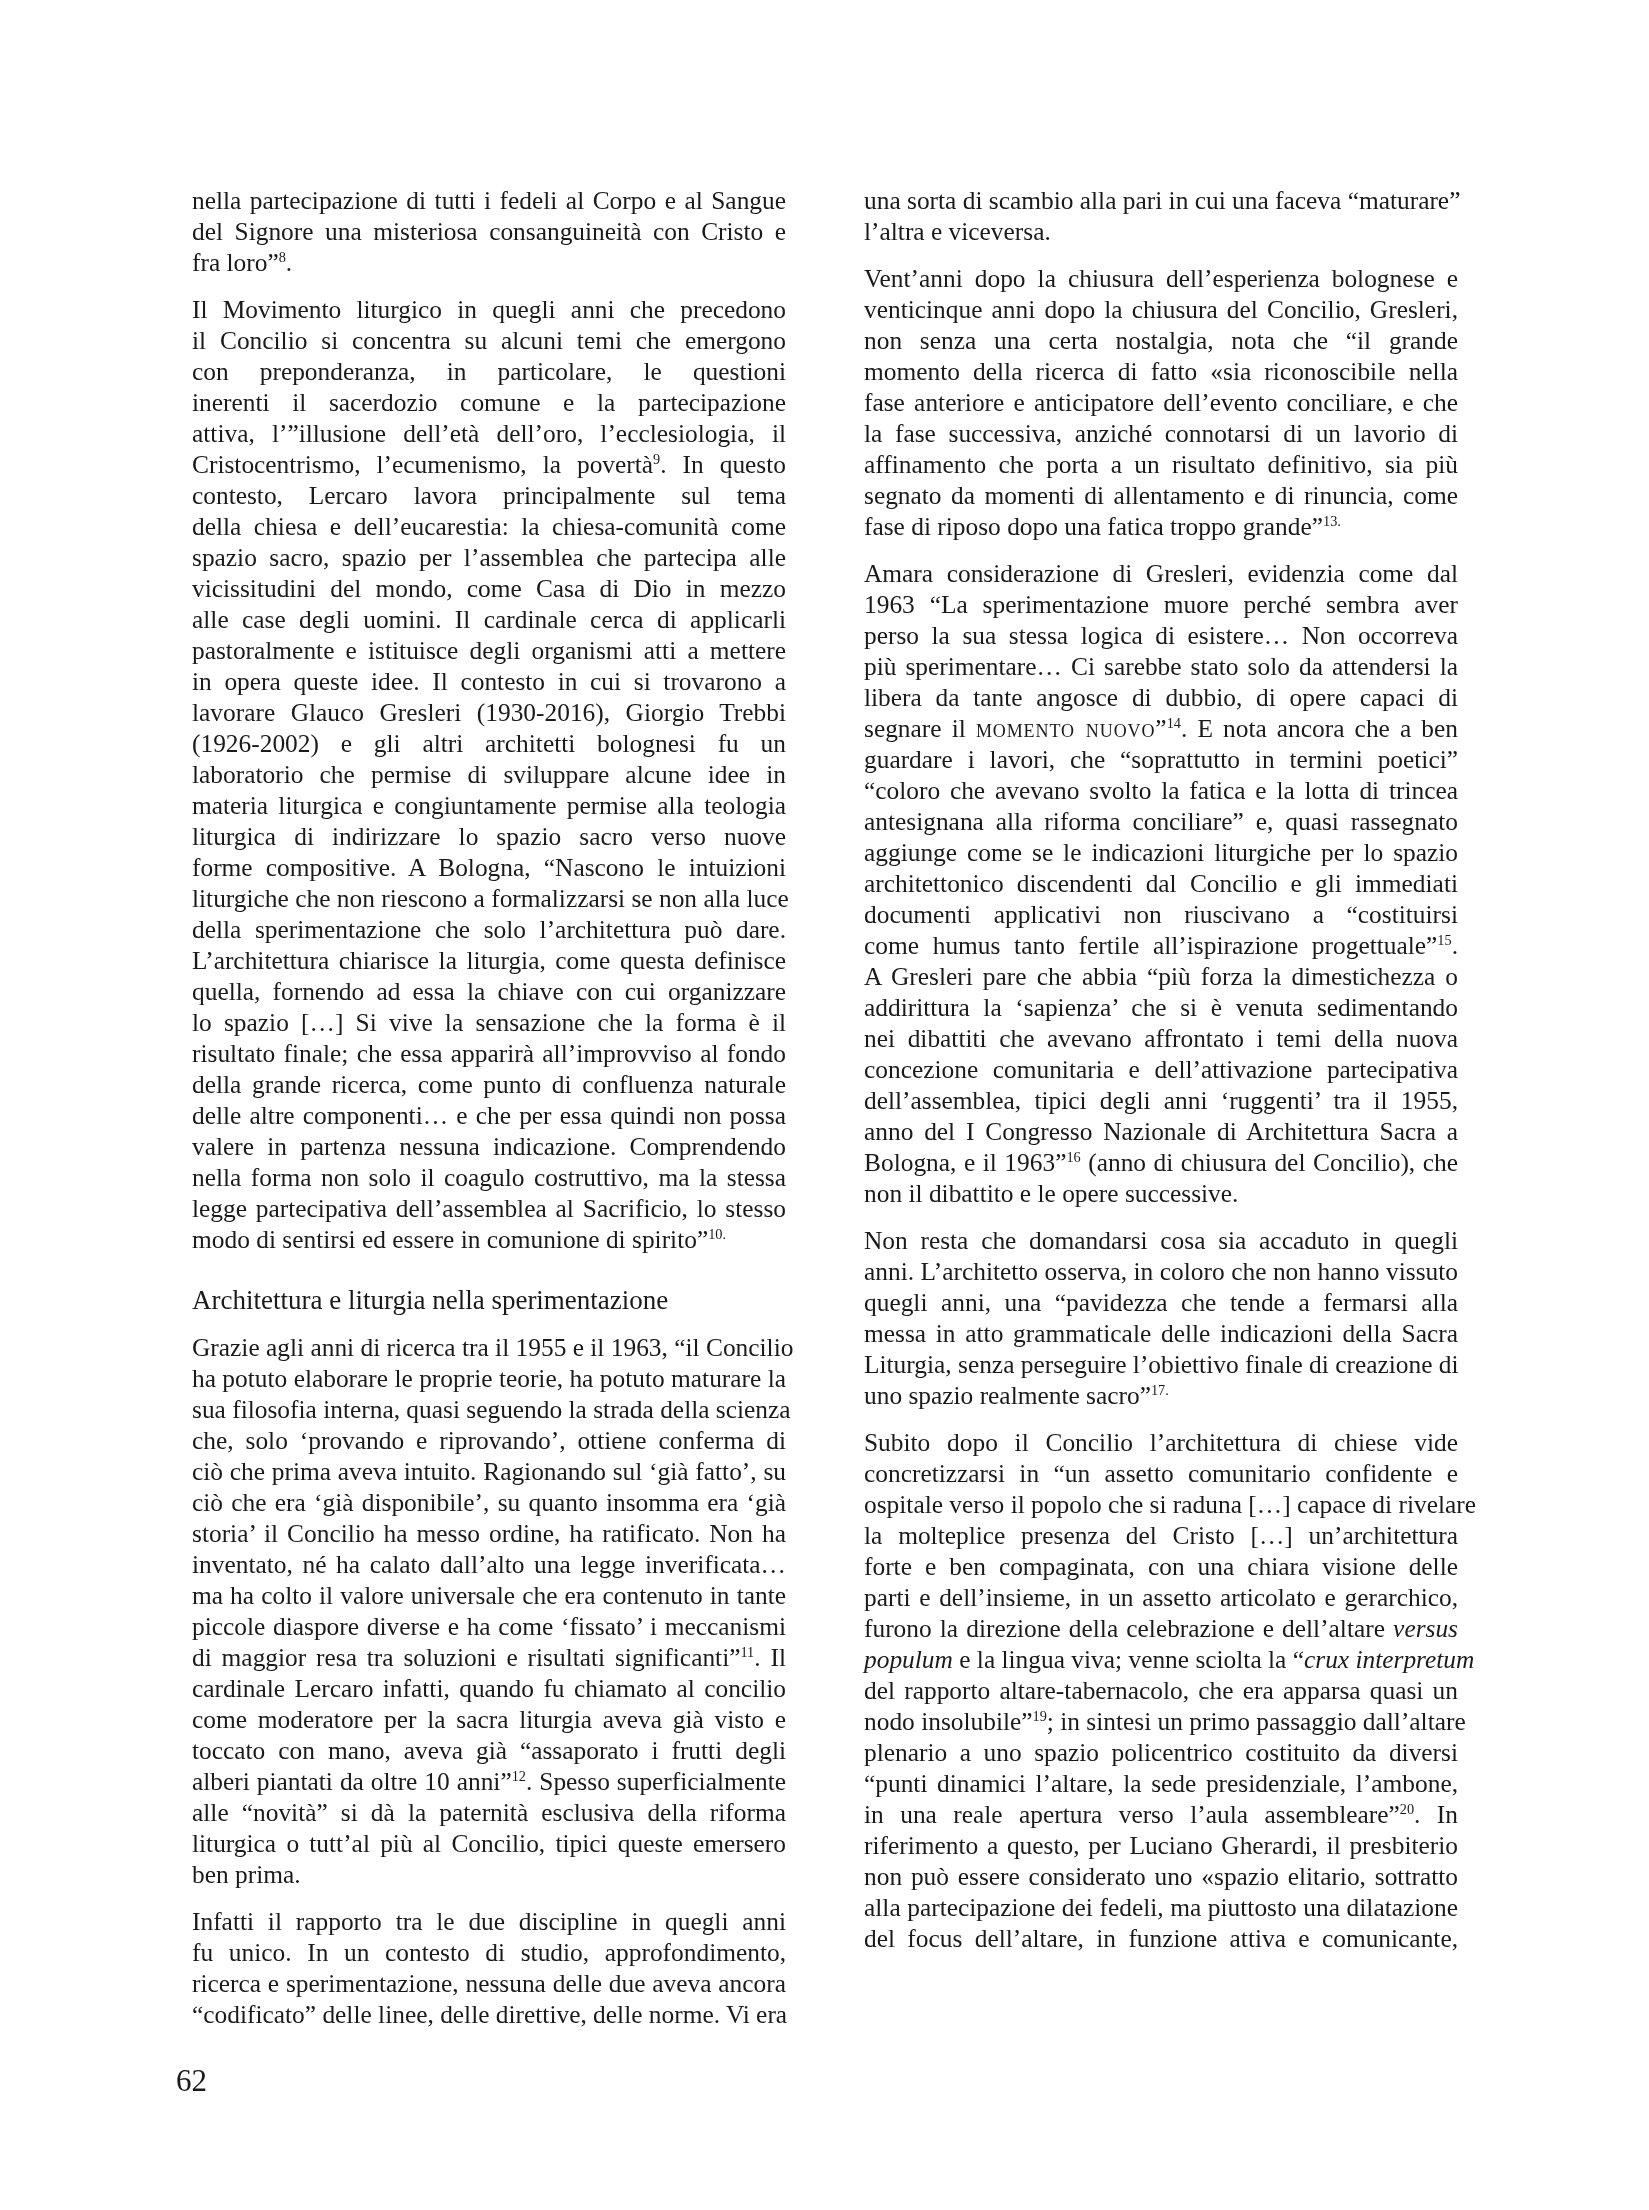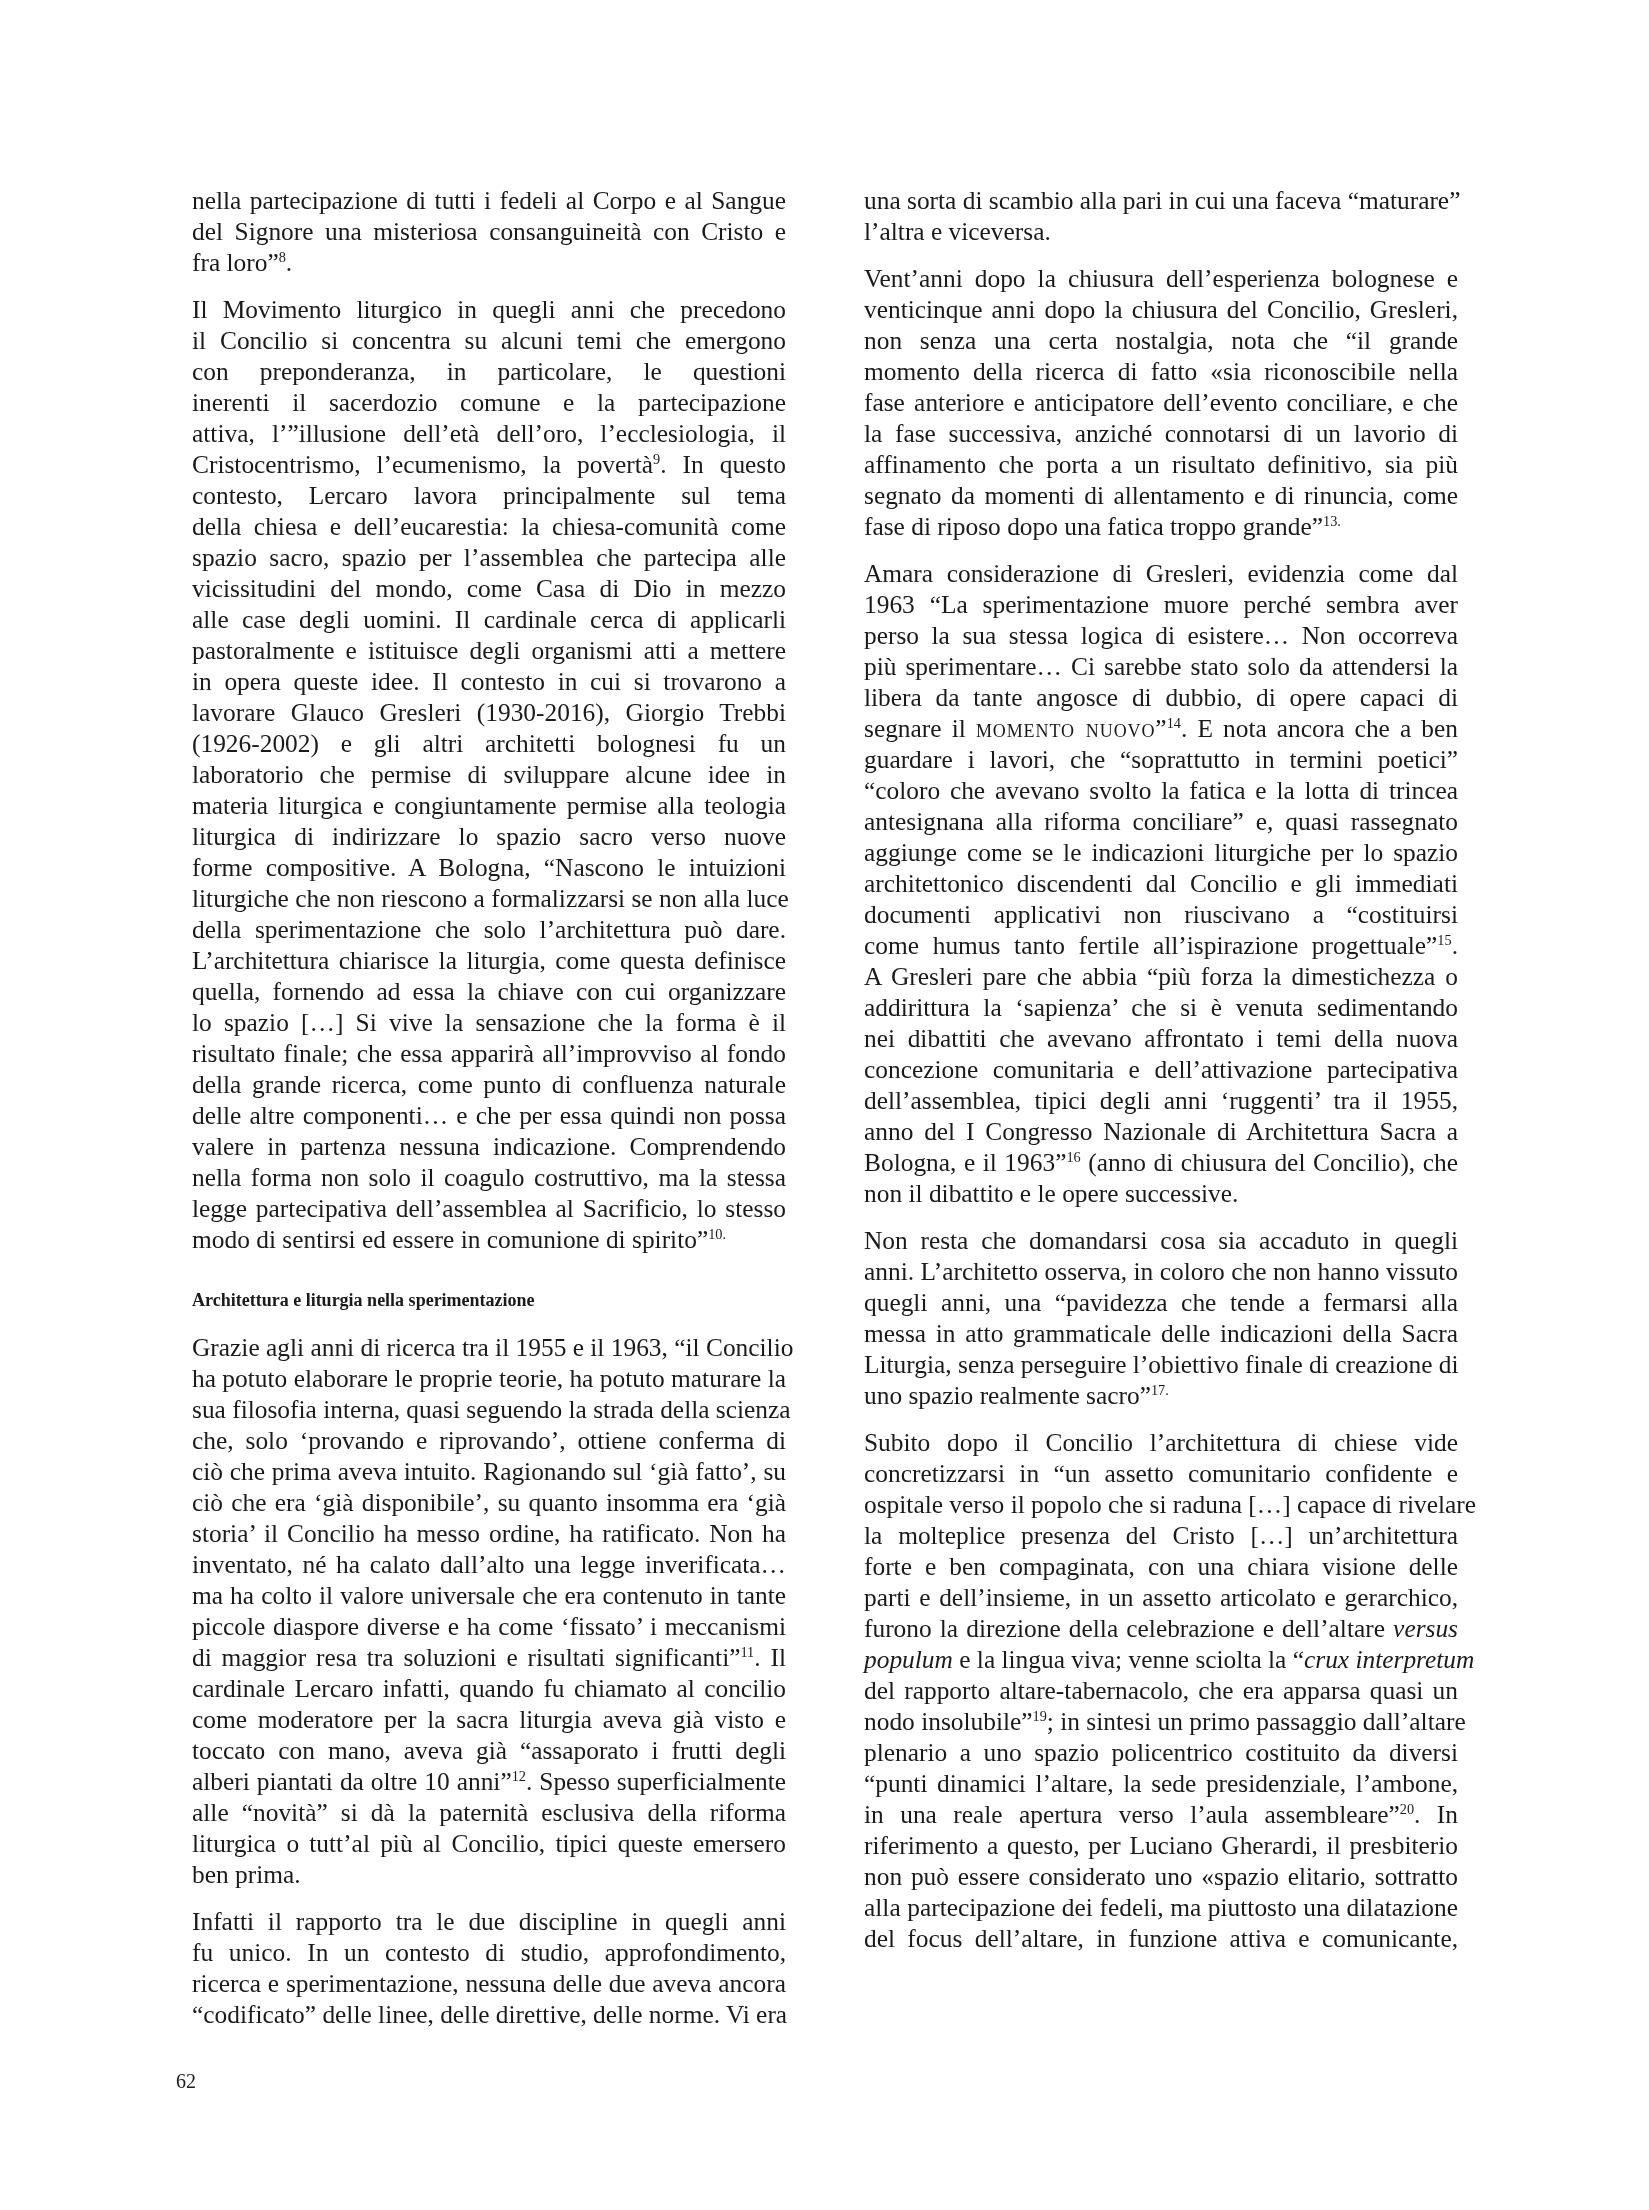--- a/index.html
+++ b/index.html
@@ -14,25 +14,25 @@
     text-align: justify; hyphens: none;
   }
   .col.left { left: 176px; }
   .col.right { left: 848px; top: 169px; }
   .col p { margin: 16px; }
   .col .line { display: block; text-align: justify; text-align-last: justify; white-space: nowrap; overflow: visible; }
   .col .line.last { text-align-last: left; }
   sup { font-size: 14.3px; line-height: 0; vertical-align: 9px; }
   .sc { font-variant: small-caps; letter-spacing: 0.9px; }
   .heading {
-    font-weight: bold; font-size: 18px; line-height: 31px; margin-top: 30px !important;
+    font-weight: normal; font-size: 27px; line-height: 31px; margin-top: 30px !important;
   }
   .page-number {
     position: absolute; left: 176px; top: 2066px;
-    font-size: 20px; line-height: 30px;
+    font-size: 31px; line-height: 30px;
   }
   em { font-style: italic; }
 </style>
 </head>
 <body>
 
 <div class="col left">
   <p>
     <span class="line">nella partecipazione di tutti i fedeli al Corpo e al Sangue</span>
     <span class="line">del Signore una misteriosa consanguineità con Cristo e</span>

